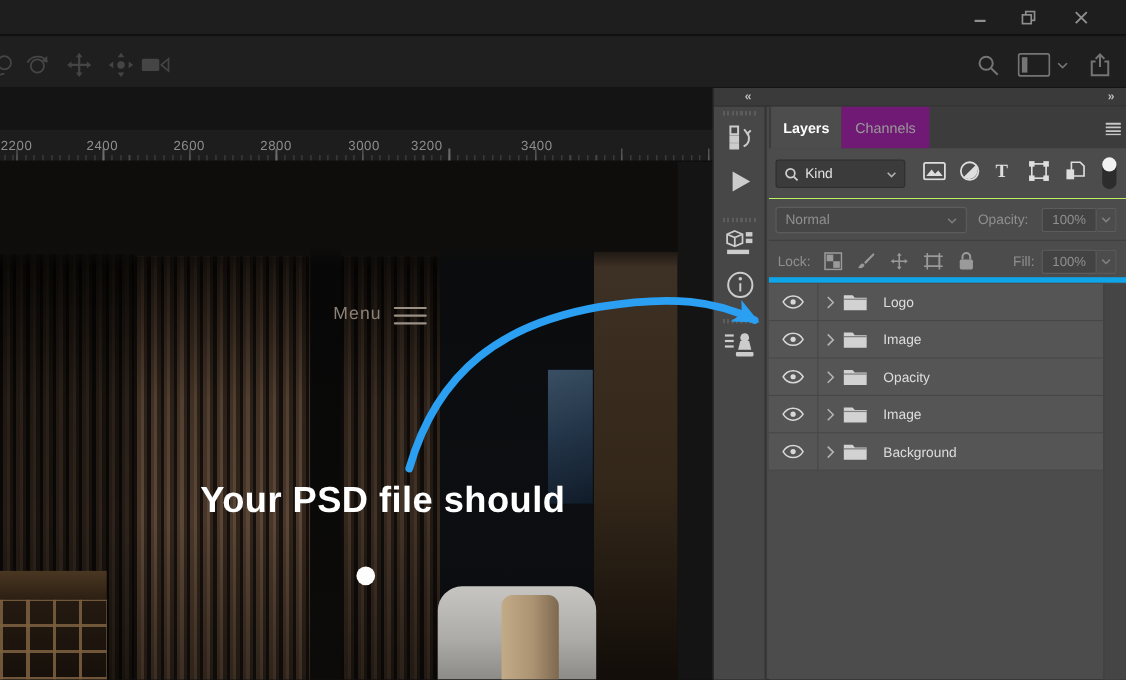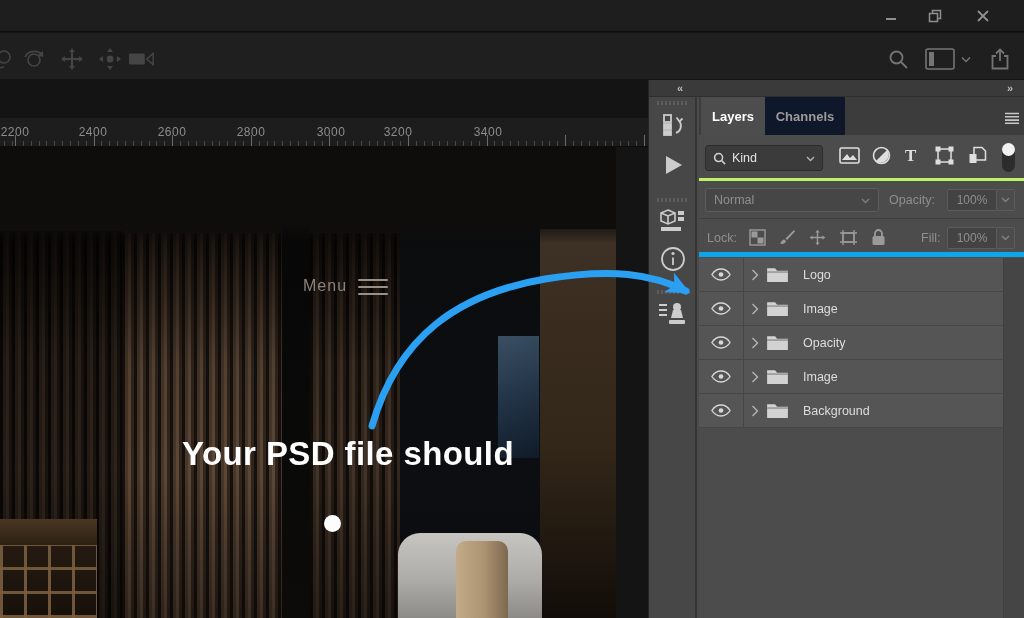--- a/index.html
+++ b/index.html
@@ -52,24 +52,24 @@
   .collapse-bar { left:0; top:0; width:376px; height:17px; background:#3a3a3a; border-bottom:1px solid #2e2e2e;
      color:#bdbdbd; font-size:11px; font-weight:bold; }
   .dock { left:0; top:17px; width:48px; height:521px; background:#474747; border-right:2px solid #353535; }
   .dock-ico { left:6px; width:36px; height:32px; color:#cccccc; display:flex; align-items:center; justify-content:center; }
   .dock-grip { left:8px; width:32px; height:4px; background:repeating-linear-gradient(90deg,#5d5d5d 0 2px,transparent 2px 4px); }
 
   .layers-panel { left:50px; top:17px; width:326px; height:521px; background:#4c4c4c; }
   .tabbar { left:0; top:0; width:326px; height:38px; background:#3c3c3c; }
   .tab { height:38px; display:flex; align-items:center; justify-content:center; font-size:13px; }
   .tab.active { background:#4d4d4d; color:#ffffff; font-weight:bold; }
-  .tab.inactive { background:#0f172a; color:#9b9b9b; font-weight:bold; }
+  .tab.inactive { background:#701a75; color:#9b9b9b; font-weight:normal; }
   .panel-menu-ico { color:#c7c7c7; }
 
-  .filter-row { left:0; top:38px; width:326px; height:46px; background:#4c4c4c; border-bottom:3px solid #bef264; }
+  .filter-row { left:0; top:38px; width:326px; height:46px; background:#4c4c4c; border-bottom:1px solid #bef264; }
   .combo { background:#3b3b3b; border:1px solid #2d2d2d; border-radius:3px; display:flex; align-items:center;
      color:#e3e3e3; font-size:12.5px; }
   .combo .chev { margin-left:auto; color:#b3b3b3; }
   .combo.disabled { background:#464646; border:1px solid #5c5c5c; color:#8f8f8f; }
   .valuebox { background:#434343; border:1px solid #5c5c5c; border-radius:2px; color:#8f8f8f; font-size:12px;
      display:flex; align-items:center; justify-content:center; }
   .chevbox { border:1px solid #5c5c5c; border-left:none; border-radius:0 2px 2px 0; color:#828282;
      display:flex; align-items:center; justify-content:center; }
   .filter-ico { color:#dedede; display:flex; align-items:center; justify-content:center; }
   .toggle-pill { width:13px; height:28px; background:#2c2c2c; border-radius:7px; position:relative; }
@@ -177,21 +177,21 @@
   <div class="abs canvas-bg"></div>
 
   <div class="abs ruler">
     <div class="ruler-minor"></div>
     <div class="ruler-major"></div>
     <span class="ruler-label" style="left:-9px;">2200</span>
     <span class="ruler-label" style="left:69px;">2400</span>
     <span class="ruler-label" style="left:148px;">2600</span>
     <span class="ruler-label" style="left:227px;">2800</span>
     <span class="ruler-label" style="left:307px;">3000</span>
-    <span class="ruler-label" style="left:374px;">3200</span>
+    <span class="ruler-label" style="left:364px;">3200</span>
     <span class="ruler-label" style="left:464px;">3400</span>
     <span class="ruler-label" style="left:542px;margin-top:24px;">3600</span>
   </div>
 
   <div class="abs photo">
     <div class="abs slats" style="left:0; top:84px; width:122px; height:387px; filter:brightness(.5);"></div>
     <div class="abs slats" style="left:122px; top:86px; width:160px; height:385px;"></div>
     <div class="abs" style="left:282px; top:78px; width:28px; height:393px; background:linear-gradient(180deg,#070707,#0c0b0a);"></div>
     <div class="abs slats" style="left:310px; top:86px; width:90px; height:385px; filter:brightness(.72);"></div>
     <div class="abs door" style="left:400px; top:76px; width:140px; height:395px;"></div>

